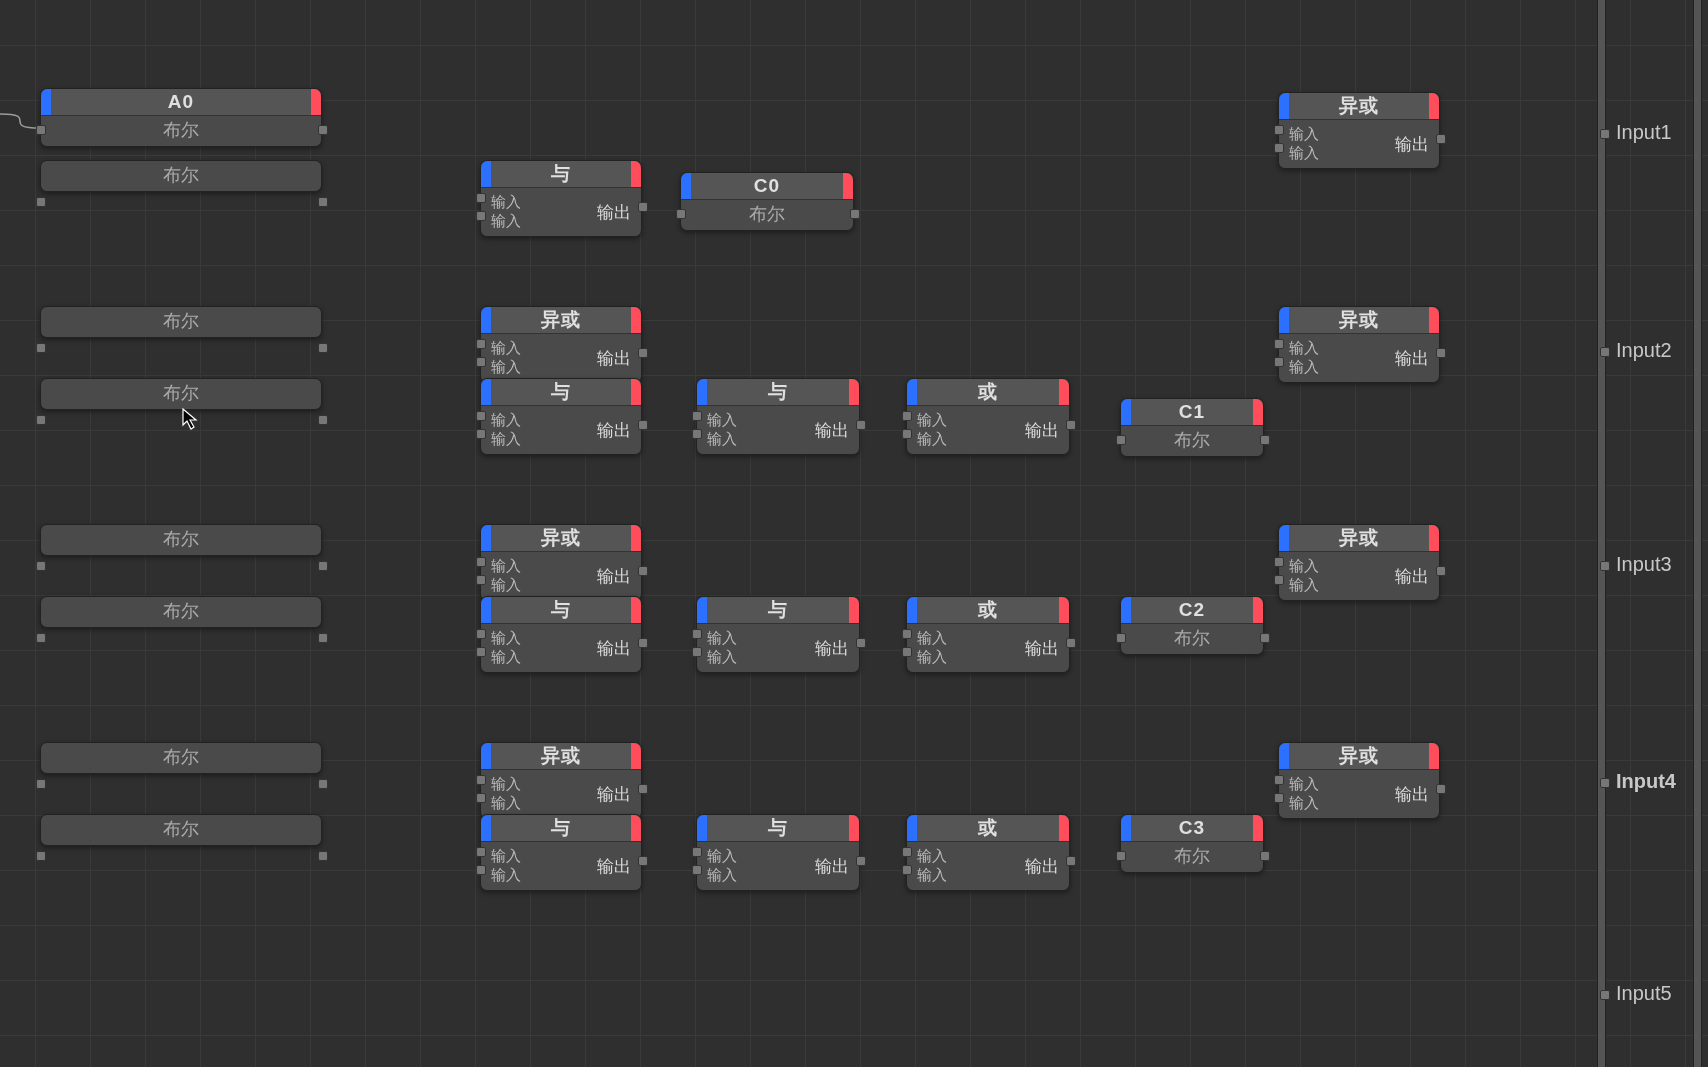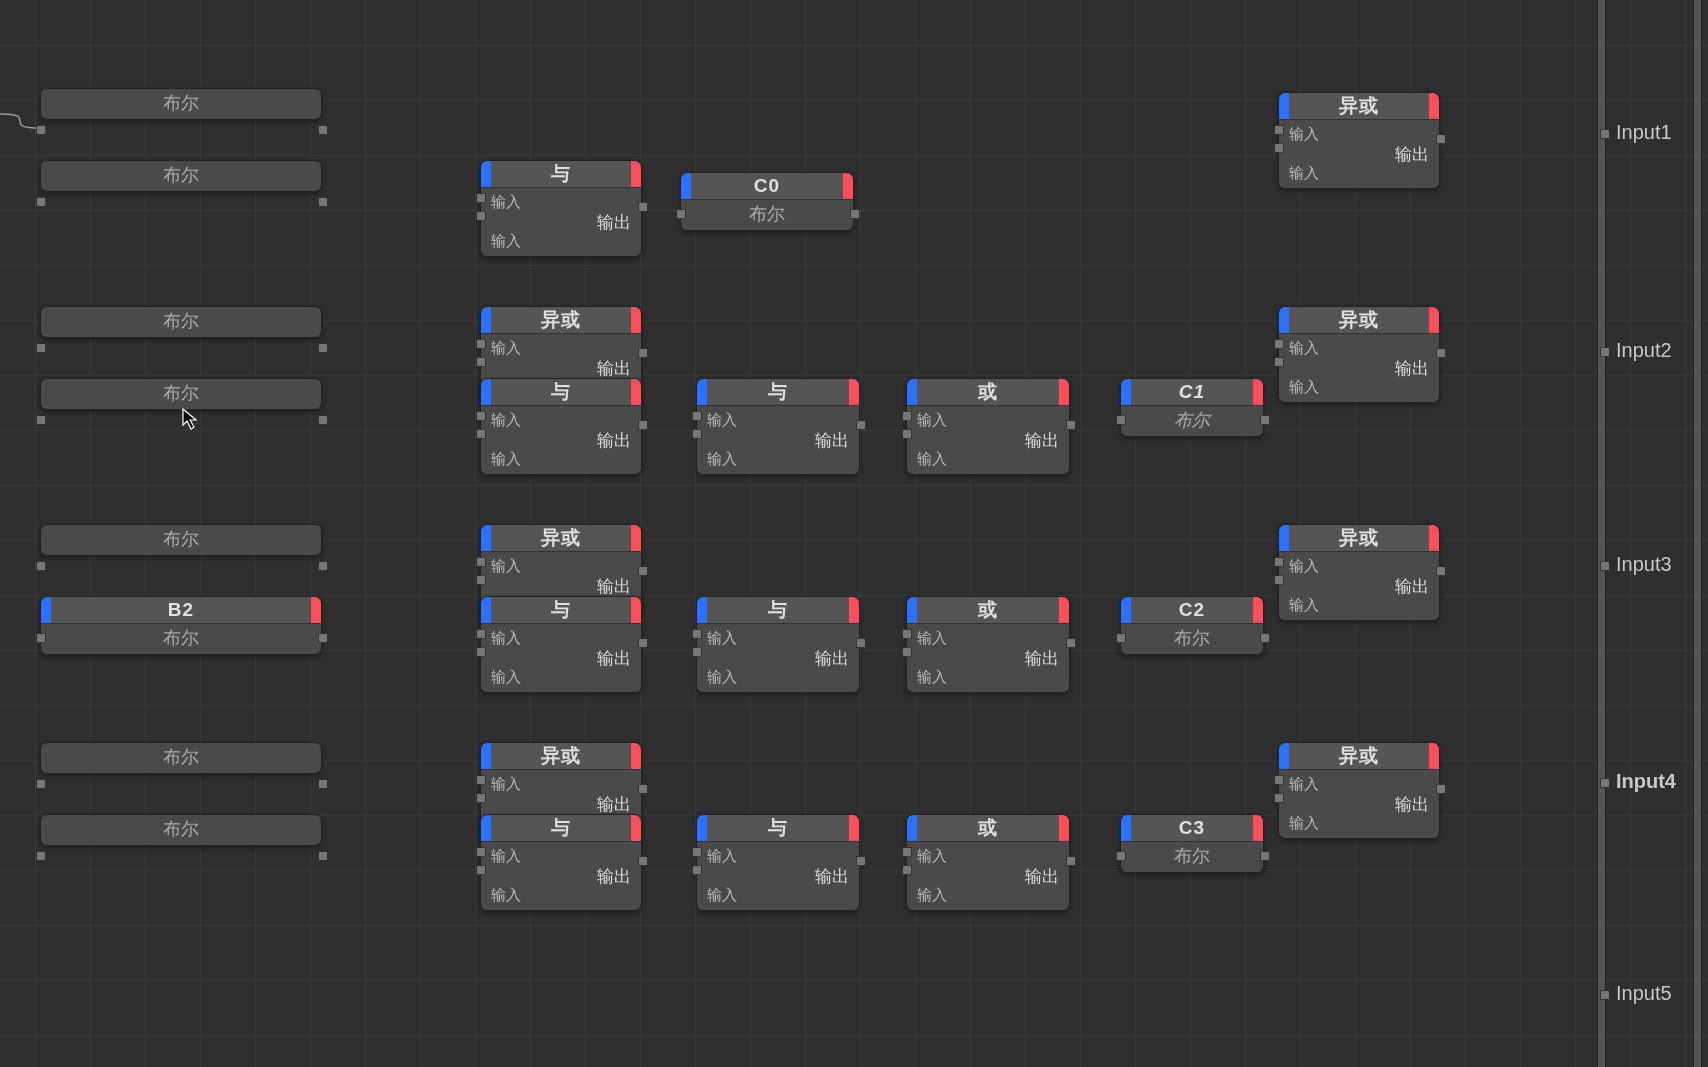--- a/index.html
+++ b/index.html
@@ -6,21 +6,21 @@
 #canvas{position:relative;width:1708px;height:1067px}
 .grid{position:absolute;inset:0;background-image:linear-gradient(to right,#3a3a3a 1px,transparent 1px),linear-gradient(to bottom,#3a3a3a 1px,transparent 1px);background-size:55px 55px;background-position:-20px -10px}
 svg.wires{position:absolute;inset:0;pointer-events:none}
 svg.wires path{stroke:#9b9b9b;stroke-width:1.5;fill:none}
 .node{position:absolute;background:#4a4a4a;border:1px solid #222;border-radius:7px;box-shadow:0 2px 5px rgba(0,0,0,.4);color:#ccc;user-select:none}
 .node .head{position:relative;height:26px;line-height:26px;text-align:center;font-size:19px;font-weight:600;color:#e0e0e0;background:#555;border-bottom:1px solid #333;border-radius:7px 7px 0 0;letter-spacing:1px}
 .node .head .swatch-l{position:absolute;left:0;top:0;bottom:0;width:10px;background:#2b70ff;border-radius:7px 0 0 0}
 .node .head .swatch-r{position:absolute;right:0;top:0;bottom:0;width:10px;background:#ff4d5b;border-radius:0 7px 0 0}
 .node .body{min-height:26px;font-size:18px;text-align:center;color:#aaa;padding:2px 0}
 .ports{display:flex;justify-content:space-between;align-items:stretch}
-.ports .ins{display:flex;flex-direction:column;gap:20px;padding:3px 0 3px 10px;font-size:15px;color:#bbb;text-align:left}
+.ports .ins{display:flex;flex-direction:column;gap:0;padding:3px 0 3px 10px;font-size:15px;color:#bbb;text-align:left}
 .ports .outs{display:flex;flex-direction:column;justify-content:center;padding:3px 10px 3px 0;font-size:17px;color:#ddd;text-align:right}
 .port-dot{position:absolute;width:8px;height:8px;border-radius:2px;background:#777;border:1px solid #333}
 .inputlbl{position:absolute;color:#c8c8c8;font-size:20px}
 .vstrip{position:absolute;top:0;bottom:0;width:7px;background:#555;border-left:1px solid #222;border-right:1px solid #222}
 .cursor{position:absolute;width:18px;height:22px;pointer-events:none}
 .cursor svg{display:block}
 </style>
 </head>
 <body>
 
@@ -74,20 +74,21 @@
       <path d="M 0 186 C 40 186 0 200 40 200"></path>
       <path d="M 0 332 C 40 332 0 346 40 346"></path>
       <path d="M 0 404 C 40 404 0 418 40 418"></path>
       <path d="M 0 550 C 40 550 0 564 40 564"></path>
       <path d="M 0 622 C 40 622 0 636 40 636"></path>
       <path d="M 0 768 C 40 768 0 782 40 782"></path>
       <path d="M 0 840 C 40 840 0 854 40 854"></path>
     </svg>
   <div id="nodes">
       <div class="node" style="left: 40px; top: 88px; width: 280px;">
+        <div class="head"><div class="swatch-l"></div><span>A0</span><div class="swatch-r"></div></div>
         <div class="body">布尔</div>
         <div class="port-dot" style="left: -5px; top: 36px;"></div>
         <div class="port-dot" style="left: 277px; top: 36px;"></div>
       </div>
       <div class="node" style="left: 40px; top: 160px; width: 280px;">
         <div class="body">布尔</div>
         <div class="port-dot" style="left: -5px; top: 36px;"></div>
         <div class="port-dot" style="left: 277px; top: 36px;"></div>
       </div>
       <div class="node" style="left: 40px; top: 306px; width: 280px;">
@@ -99,21 +100,20 @@
         <div class="body">布尔</div>
         <div class="port-dot" style="left: -5px; top: 36px;"></div>
         <div class="port-dot" style="left: 277px; top: 36px;"></div>
       </div>
       <div class="node" style="left: 40px; top: 524px; width: 280px;">
         <div class="body">布尔</div>
         <div class="port-dot" style="left: -5px; top: 36px;"></div>
         <div class="port-dot" style="left: 277px; top: 36px;"></div>
       </div>
       <div class="node" style="left: 40px; top: 596px; width: 280px;">
-        <div class="head"><div class="swatch-l"></div><span>B2</span><div class="swatch-r"></div></div>
         <div class="body">布尔</div>
         <div class="port-dot" style="left: -5px; top: 36px;"></div>
         <div class="port-dot" style="left: 277px; top: 36px;"></div>
       </div>
       <div class="node" style="left: 40px; top: 742px; width: 280px;">
         <div class="body">布尔</div>
         <div class="port-dot" style="left: -5px; top: 36px;"></div>
         <div class="port-dot" style="left: 277px; top: 36px;"></div>
       </div>
       <div class="node" style="left: 40px; top: 814px; width: 280px;">
@@ -195,21 +195,21 @@
             <span>输入</span>
           </div>
           <div class="outs">
             <span>输出</span>
           </div>
         </div>
         <div class="port-dot" style="left: -5px; top: 32px;"></div>
         <div class="port-dot" style="left: -5px; top: 50px;"></div>
         <div class="port-dot" style="left: 159px; top: 41px;"></div>
       </div>
-      <div class="node" style="left: 1120px; top: 378px; width: 142px; font-style: italic;">
+      <div class="node" style="left: 1120px; top: 398px; width: 142px;">
         <div class="head"><div class="swatch-l"></div><span>C1</span><div class="swatch-r"></div></div>
         <div class="body">布尔</div>
         <div class="port-dot" style="left: -5px; top: 36px;"></div>
         <div class="port-dot" style="left: 139px; top: 36px;"></div>
       </div>
       <div class="node" style="left: 480px; top: 524px; width: 160px;">
         <div class="head"><div class="swatch-l"></div><span>异或</span><div class="swatch-r"></div></div>
         <div class="body ports">
           <div class="ins">
             <span>输入</span>

